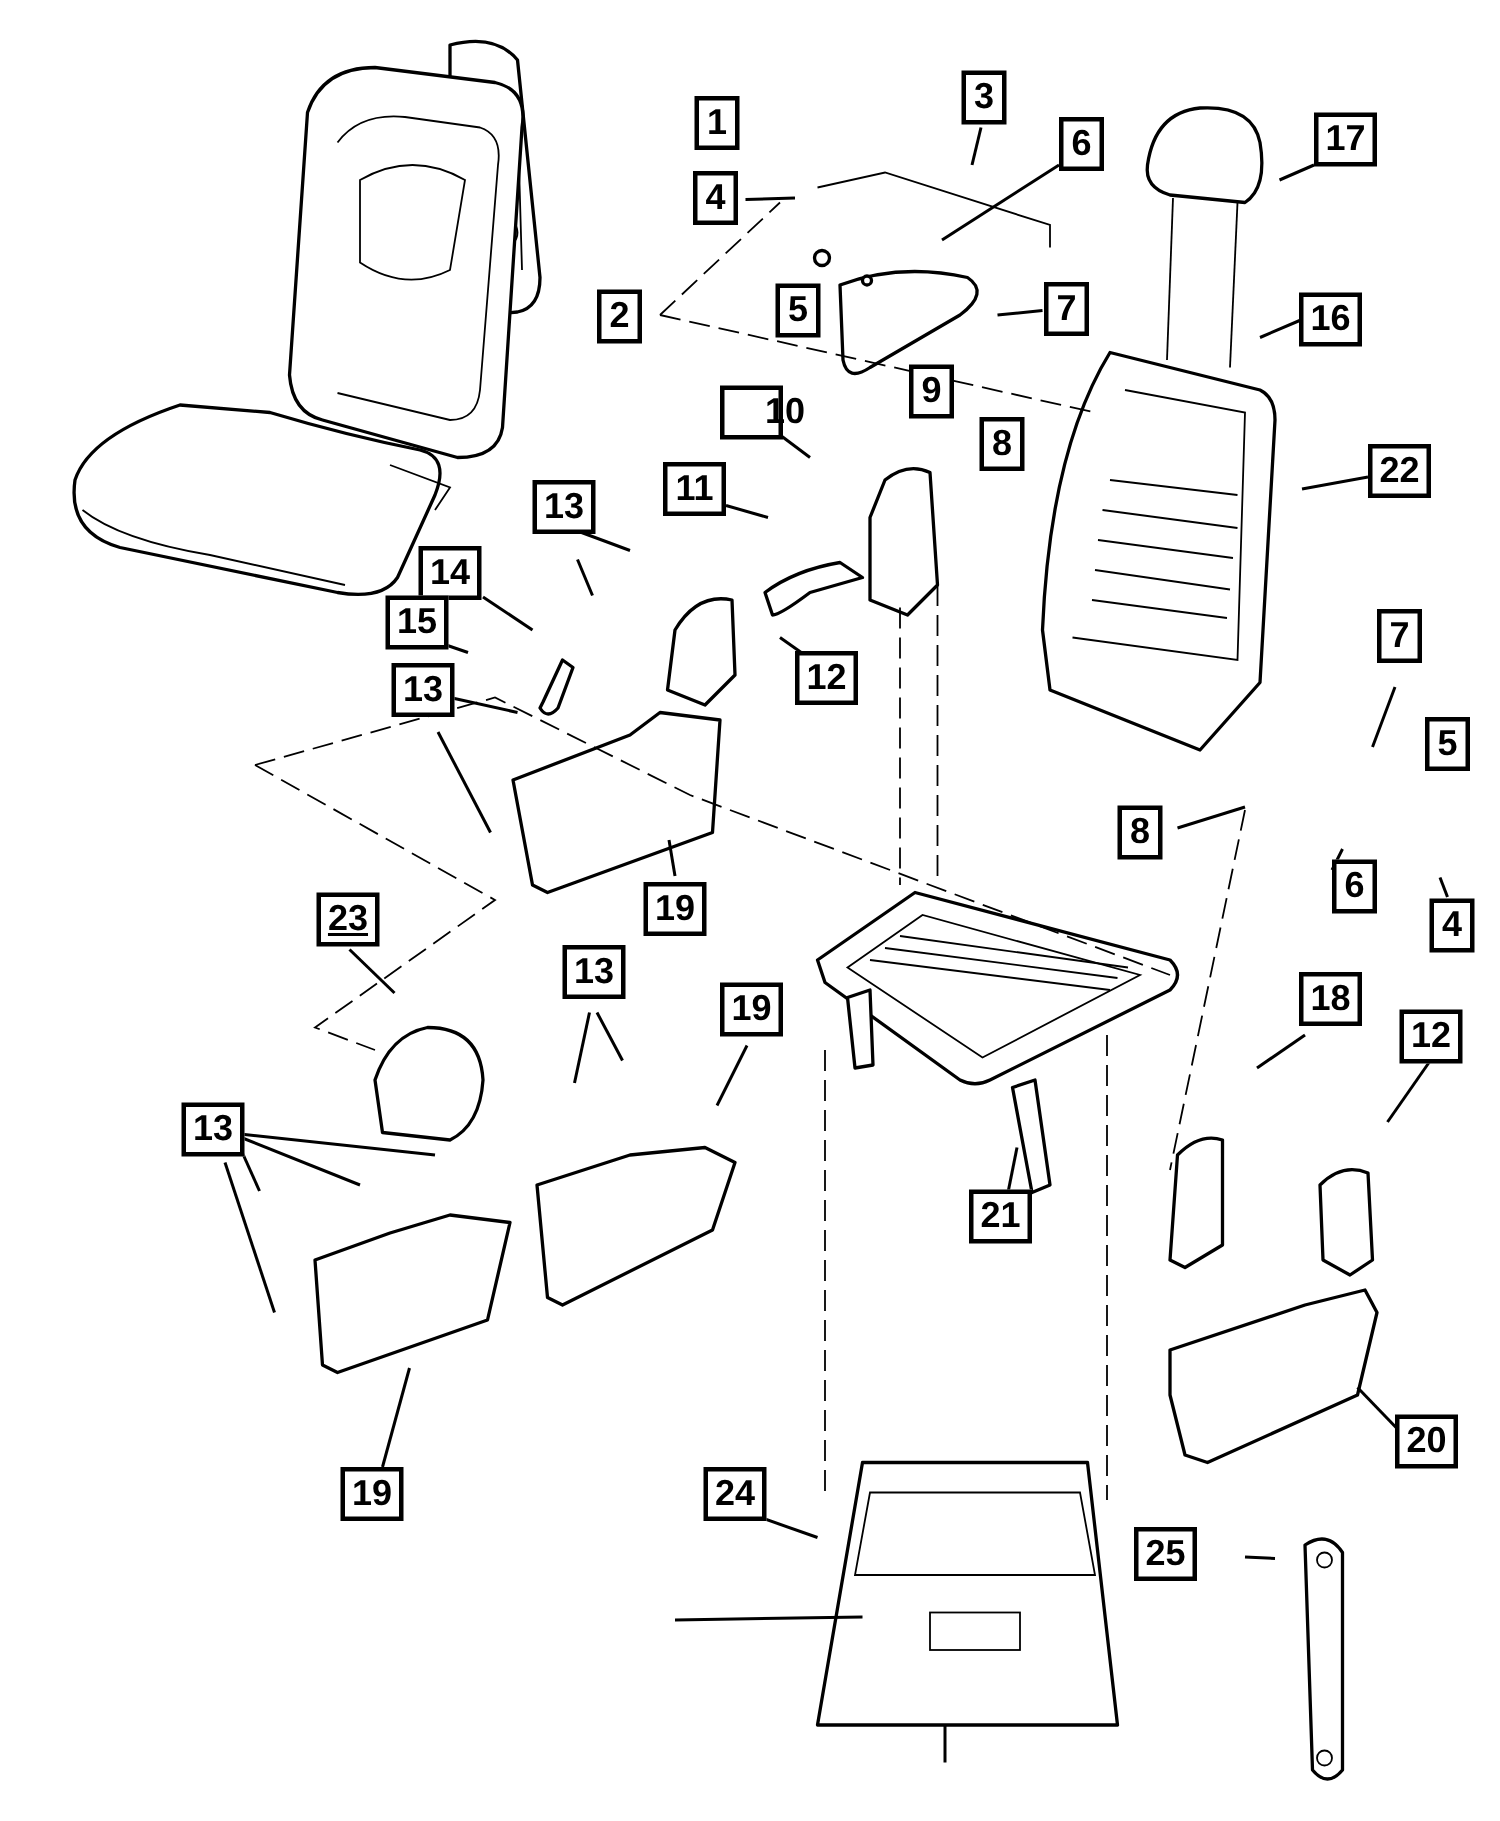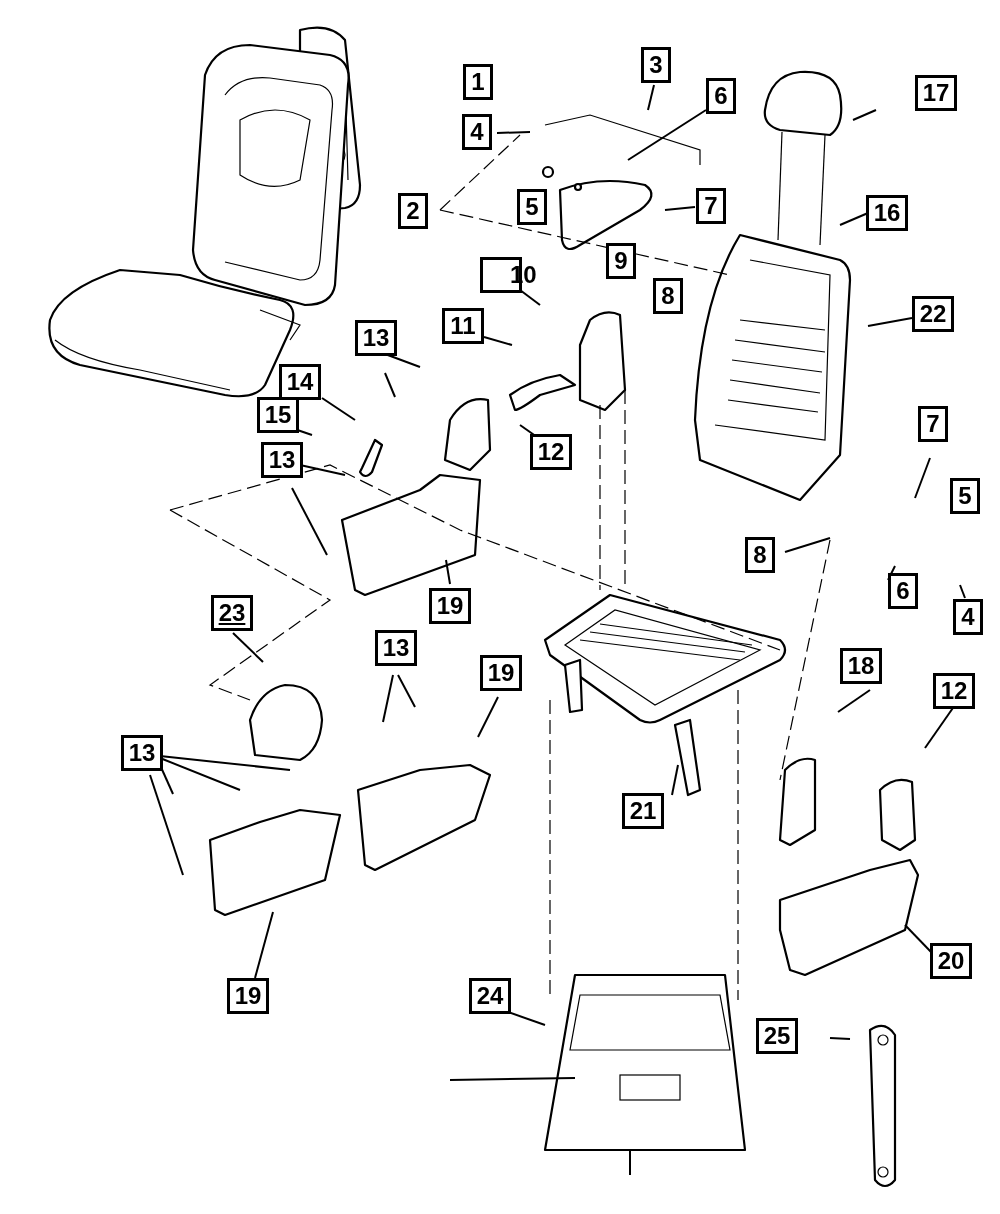--- a/index.html
+++ b/index.html
@@ -162,23 +162,23 @@
 <div class="callout w2" style="left:442px;top:308px;text-align:center;">11</div>
 <div class="callout w2" style="left:530px;top:434px;">12</div>
 <div class="callout w2" style="left:933px;top:673px;">12</div>
 <div class="callout w2" style="left:355px;top:320px;">13</div>
 <div class="callout w2" style="left:261px;top:442px;">13</div>
 <div class="callout w2" style="left:375px;top:630px;">13</div>
 <div class="callout w2" style="left:121px;top:735px;">13</div>
 <div class="callout w2" style="left:279px;top:364px;">14</div>
 <div class="callout w2" style="left:233px;top:397px;margin-left:24px;">15</div>
 <div class="callout w2" style="left:866px;top:195px;">16</div>
-<div class="callout w2" style="left:876px;top:75px;margin-left:39px;">17</div>
-<div class="callout w2" style="left:840px;top:648px;">18</div>
+<div class="callout w2" style="left:876px;top:75px;">17</div>
+<div class="callout w2" style="left:866px;top:648px;">18</div>
 <div class="callout w2" style="left:429px;top:588px;">19</div>
 <div class="callout w2" style="left:480px;top:655px;">19</div>
 <div class="callout w2" style="left:227px;top:978px;">19</div>
 <div class="callout w2" style="left:930px;top:943px;">20</div>
-<div class="callout w2" style="left:622px;top:793px;text-align:center;">21</div>
+<div class="callout w2" style="left:646px;top:793px;text-align:center;">21</div>
 <div class="callout w2" style="left:912px;top:296px;">22</div>
 <div class="callout w2" style="left:211px;top:595px;text-decoration:underline;">23</div>
 <div class="callout w2" style="left:469px;top:978px;">24</div>
 <div class="callout w2" style="left:756px;top:1018px;">25</div>
 
 </body></html>

